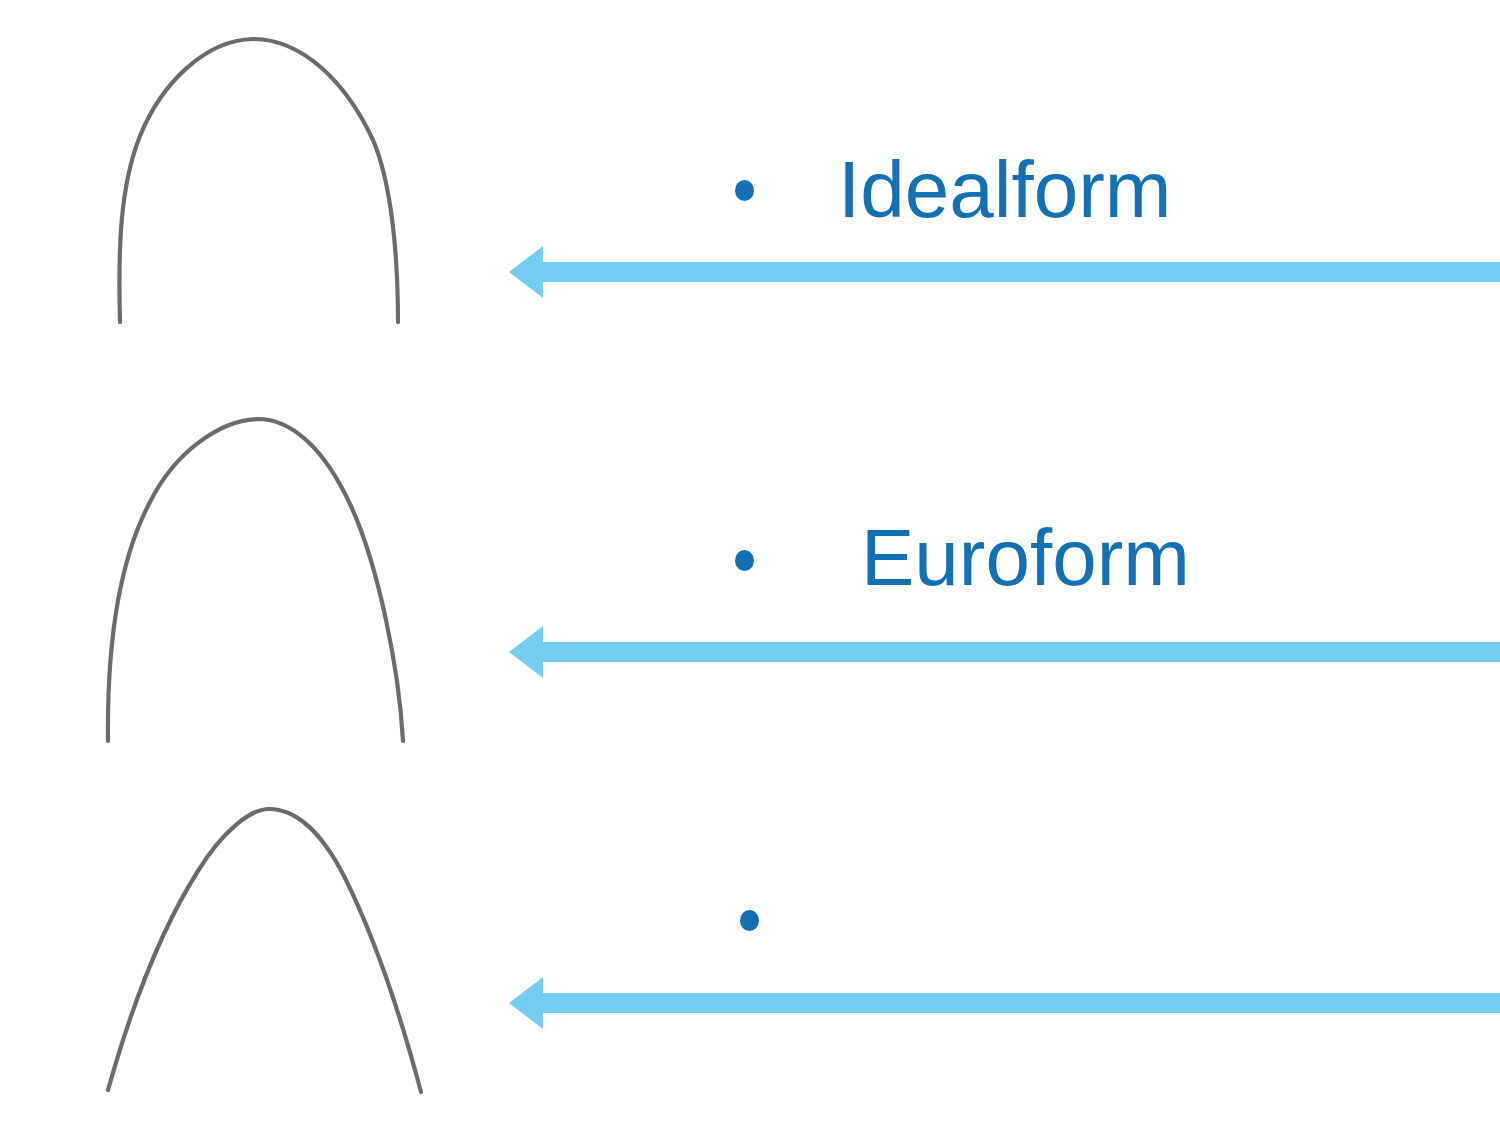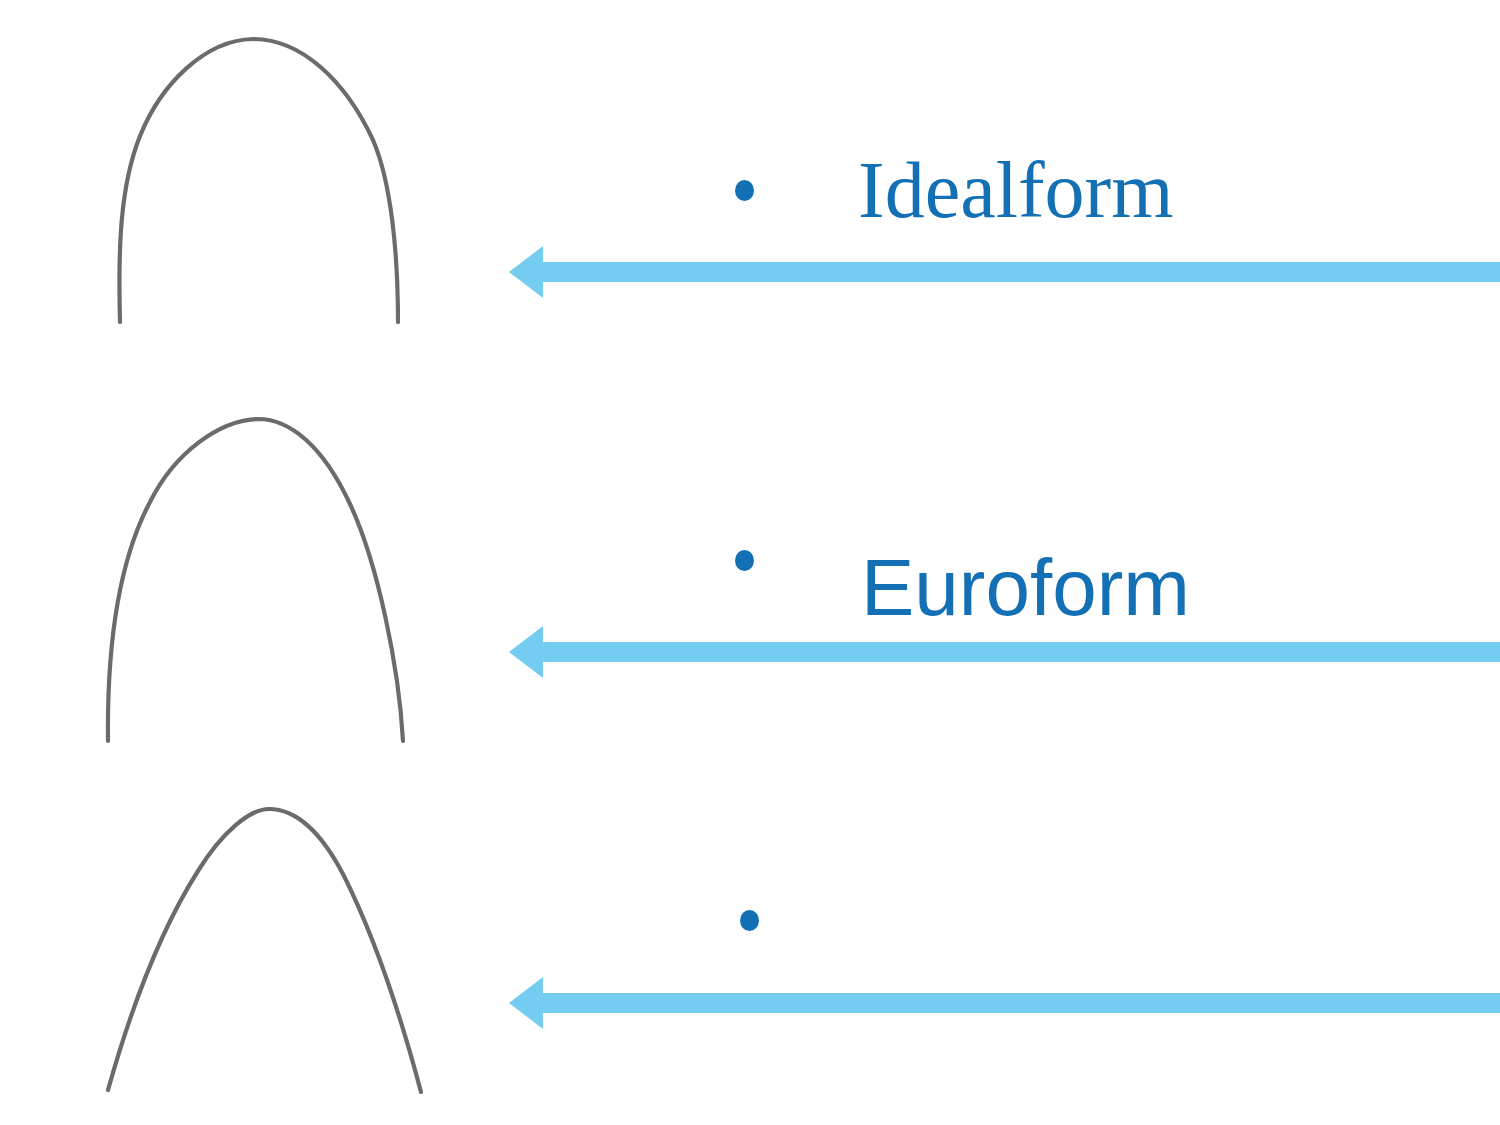--- a/index.html
+++ b/index.html
@@ -40,26 +40,26 @@
   }
   .arrow {
     position: absolute;
   }
   .arrow polygon {
     fill: var(--arrow-blue, #74ccf0);
   }
   
   .arch-1   { left: 115px; top: 34px;  }
   .bullet-1 { left: 735px; top: 180px; }
-  .label-1  { left: 858px; top: 150px; font-family: Liberation Serif, serif; }
+  .label-1  { left: 838px; top: 150px; }
   .arrow-1  { left: 509px; top: 244px; }
   
   .arch-2   { left: 105px; top: 406px; }
   .bullet-2 { left: 735px; top: 550px; }
-  .label-2  { left: 861px; top: 548px; }
+  .label-2  { left: 861px; top: 518px; }
   .arrow-2  { left: 509px; top: 624px; }
   
   .arch-3   { left: 105px; top: 796px; }
   .bullet-3 { left: 740px; top: 910px; }
   .label-3  { left: 868px; top: 880px; }
   .arrow-3  { left: 509px; top: 975px; }
 </style>
 </head>
 <body>
 

